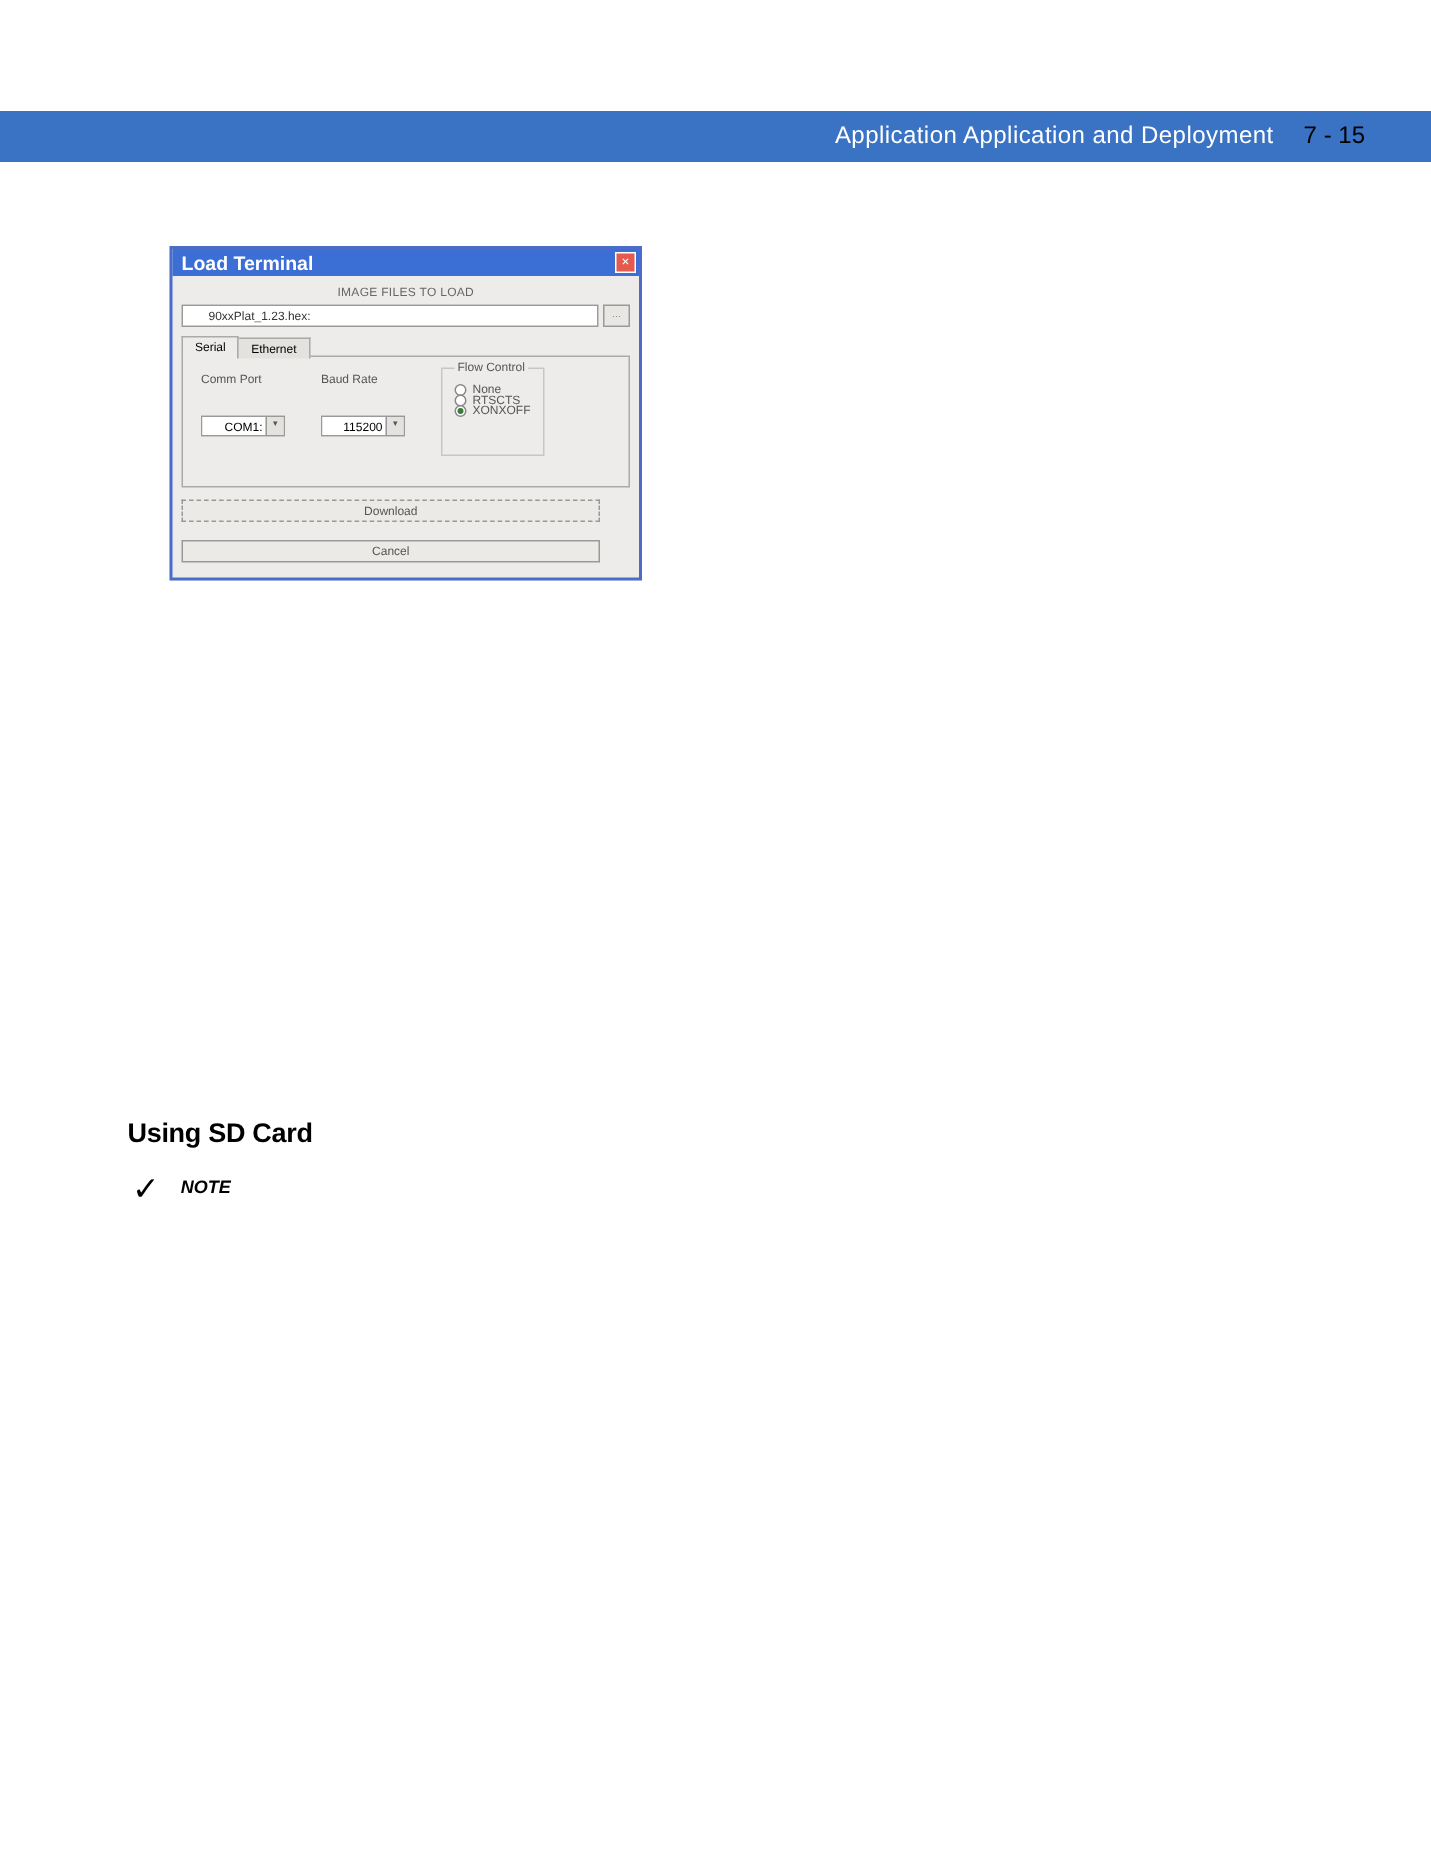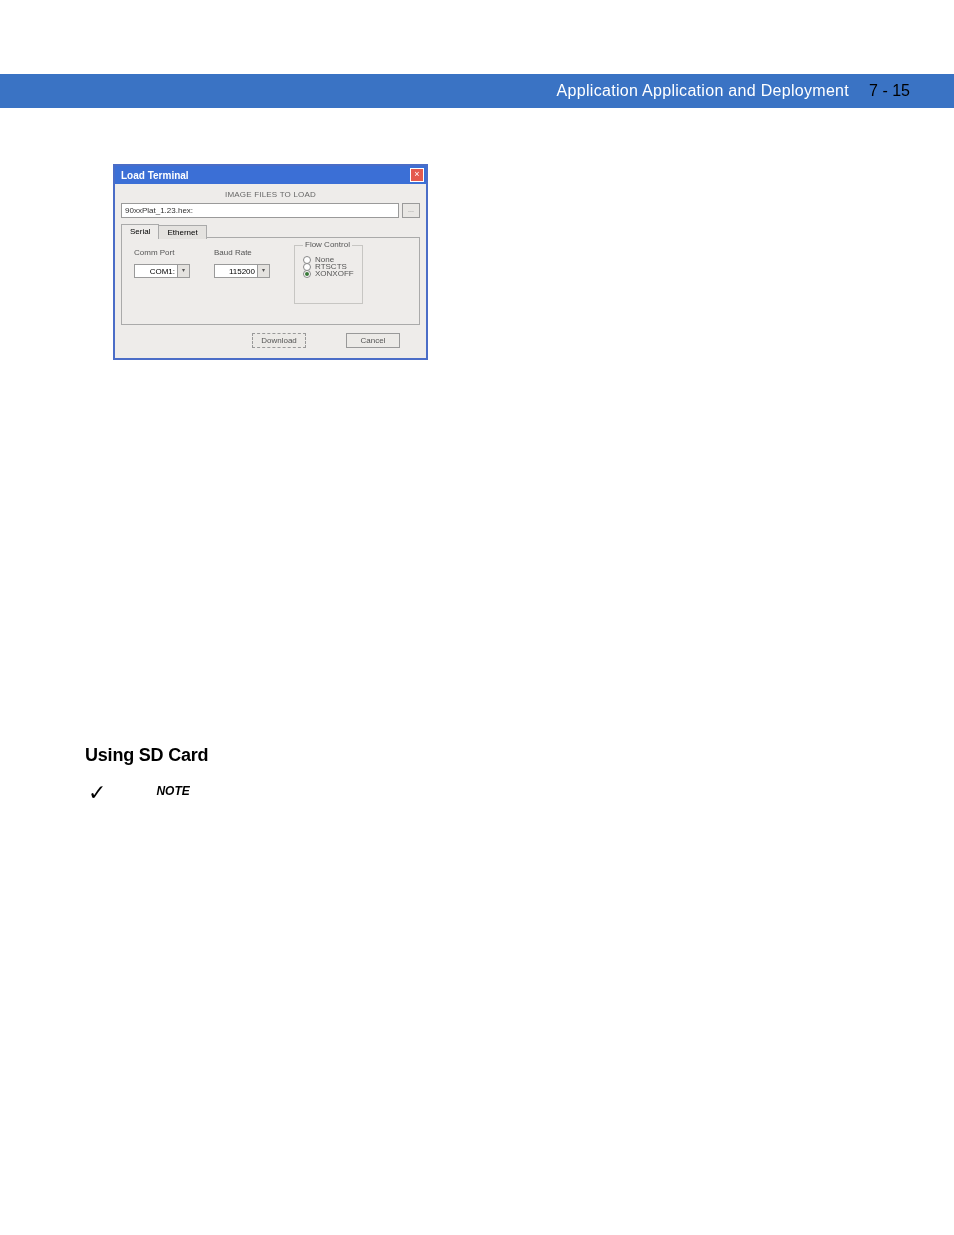--- a/index.html
+++ b/index.html
@@ -43,21 +43,21 @@
   .titlebar {
     background: #3b6fd6;
     height: 18px;
     display: flex;
     align-items: center;
     justify-content: space-between;
     padding: 0 2px 0 6px;
   }
   .titlebar-text {
     color: #ffffff;
-    font-size: 10px;
+    font-size: 13px;
     font-weight: bold;
     font-family: Tahoma, Arial, sans-serif;
   }
   .close-btn {
     width: 14px;
     height: 14px;
     background: #e45a4e;
     border: 1px solid #ffffff;
     color: #ffffff;
     font-size: 9px;
@@ -78,21 +78,21 @@
   .file-row {
     display: flex;
     gap: 3px;
     margin-bottom: 6px;
   }
   .file-input {
     flex: 1;
     border: 1px solid #9a9a9a;
     background: #ffffff;
     font-size: 8px;
-    padding: 1px 3px;
+    padding: 1px 17px;
     color: #333333;
     height: 15px;
   }
   .browse-btn {
     width: 18px;
     height: 15px;
     border: 1px solid #9a9a9a;
     background: #e9e7e4;
     font-size: 7px;
     text-align: center;
@@ -121,21 +121,21 @@
     border: 1px solid #aaaaaa;
     background: #eeecea;
     padding: 10px 12px 20px 12px;
     margin-top: -1px;
     min-height: 88px;
     display: flex;
     gap: 24px;
     font-size: 8px;
     color: #555555;
   }
-  .field-group label { display: block; margin-bottom: 7px; }
+  .field-group label { display: block; margin-bottom: 20px; }
   .combo {
     display: flex;
     border: 1px solid #9a9a9a;
     background: #ffffff;
     height: 14px;
     font-size: 8px;
   }
   .combo-input {
     border: none;
     width: 42px;
@@ -187,22 +187,23 @@
     content: "";
     position: absolute;
     top: 1px; left: 1px;
     width: 4px; height: 4px;
     background: #3a7a3a;
     border-radius: 50%;
   }
   .button-row {
     display: flex;
     justify-content: flex-end;
-    gap: 40px;
+    gap: 12px;
     padding: 8px 20px 0 0;
+    flex-direction: column;
   }
   .btn {
     border: 1px dashed #999999;
     background: #eceae7;
     font-size: 8px;
     padding: 2px 8px;
     min-width: 54px;
     text-align: center;
     color: #555;
   }
@@ -226,21 +227,20 @@
     gap: 14px;
   }
   .checkmark { font-size: 22px; color: #000000; line-height: 1; }
   .note-label {
     font-size: 12px;
     font-weight: bold;
     font-style: italic;
     color: #000000;
     position: relative;
     top: -2px;
-    margin-left: 36px;
   }
 </style>
 </head>
 <body>
 
 <div class="header-band">
   <span class="header-text">Application Application and Deployment</span>
   <span class="header-pagenum">7 - 15</span>
 </div>
 

